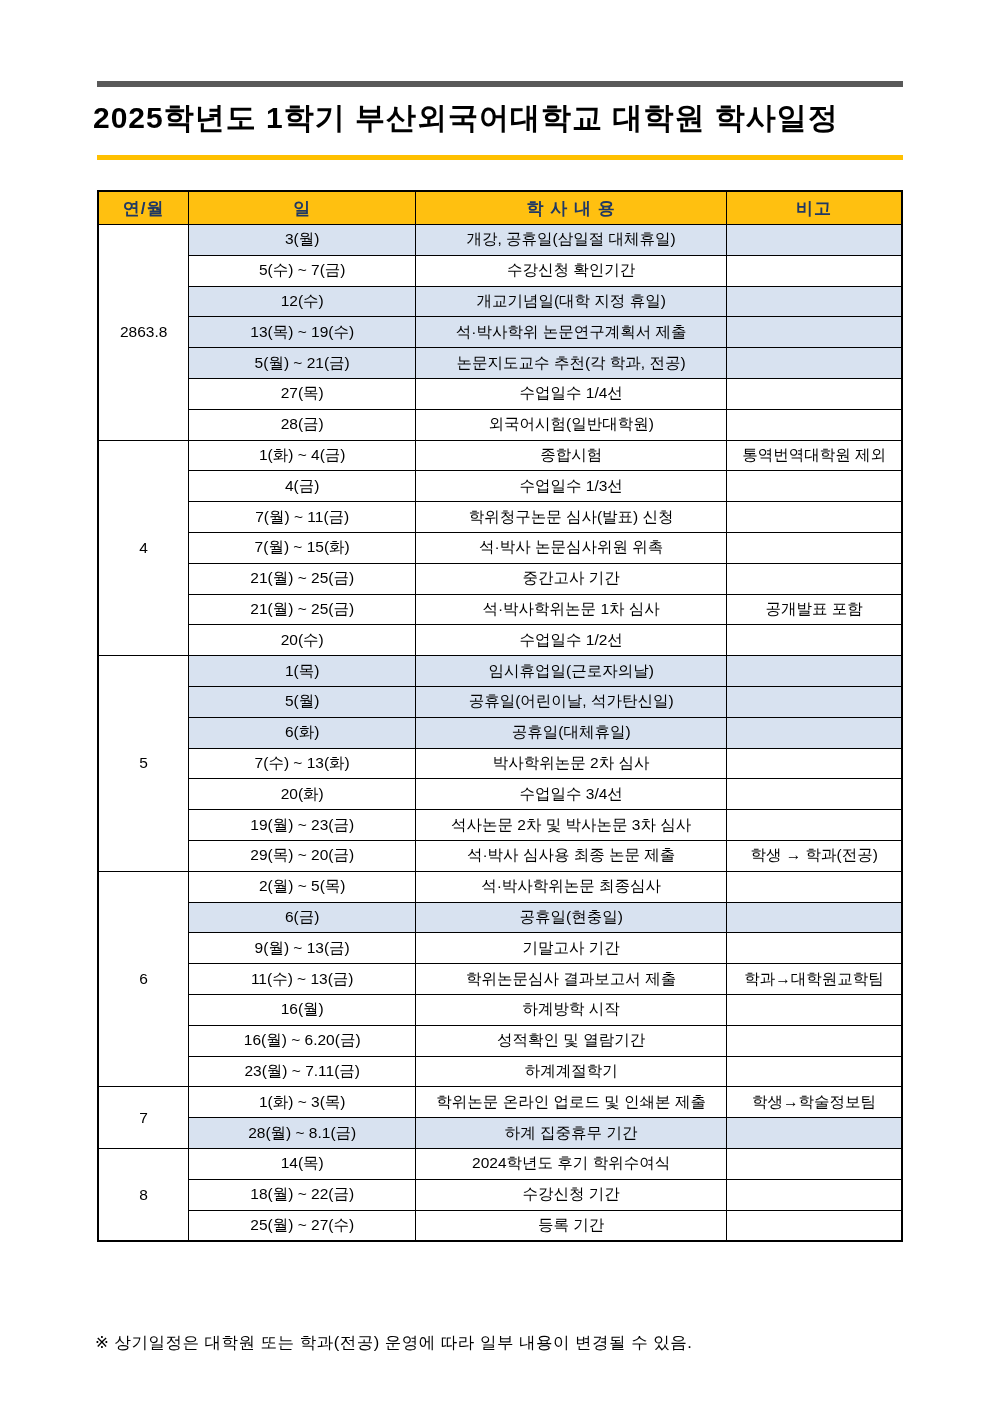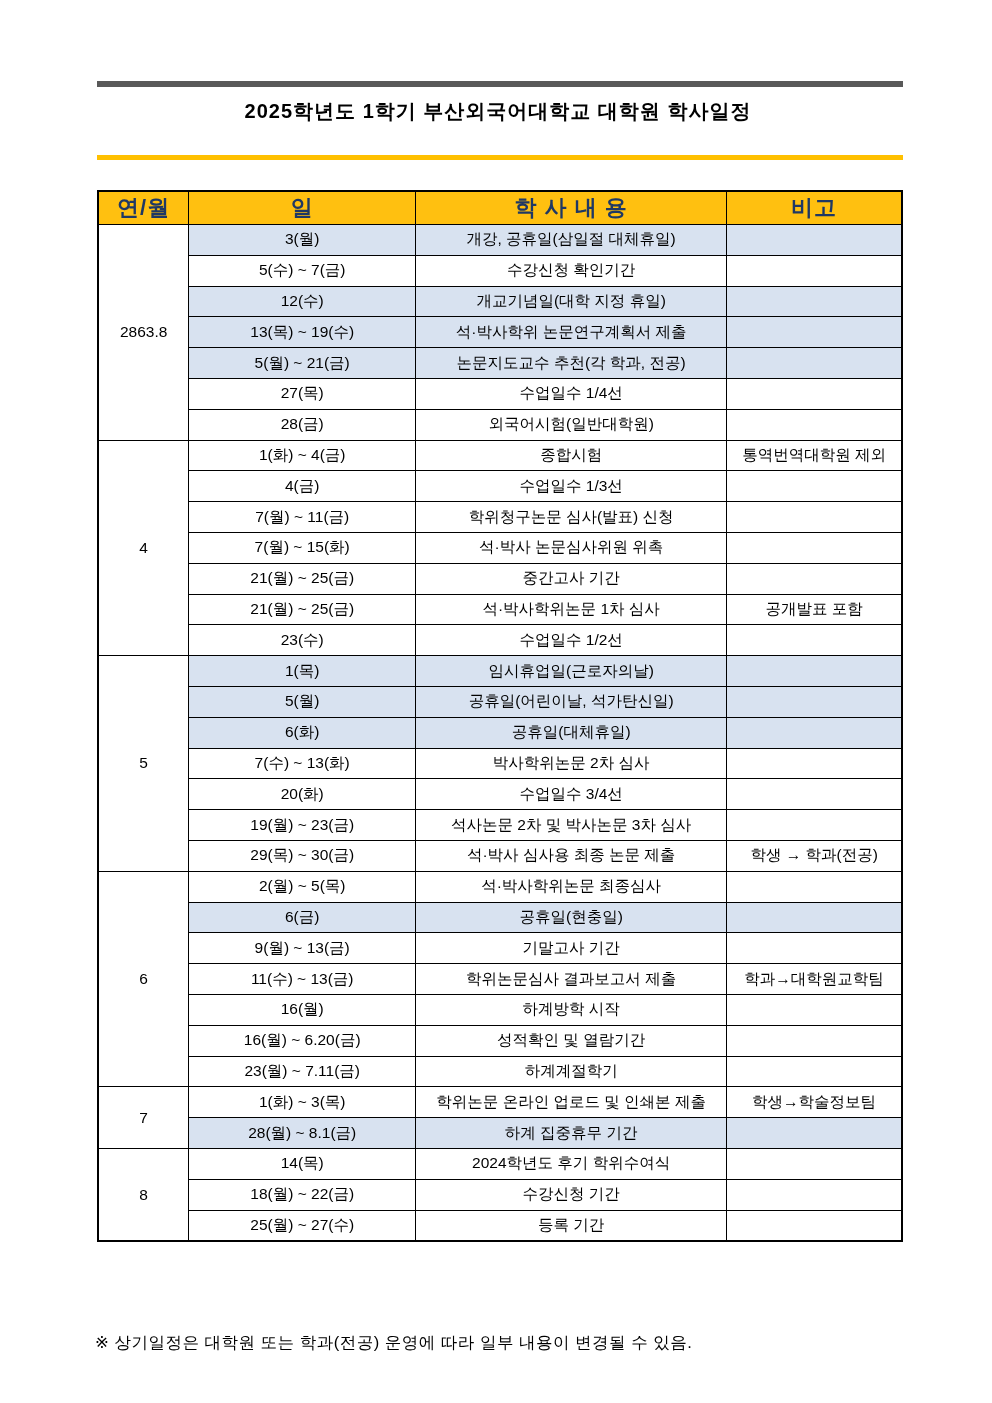--- a/index.html
+++ b/index.html
@@ -17,22 +17,21 @@
   .top-bar {
     position: absolute;
     left: 97px; top: 81px;
     width: 806px; height: 6px;
     background: var(--top-bar, #595959);
   }
   .page-title {
     position: absolute;
     left: 93px; top: 98px;
     width: 810px;
-    text-align: center;
-    font-size: 20px;
+    font-size: 30px;
     font-weight: bold;
     letter-spacing: 1px;
     color: #000;
     white-space: nowrap;
   }
   .accent-bar {
     position: absolute;
     left: 97px; top: 155px;
     width: 806px; height: 5px;
     background: var(--accent, #FFC000);
@@ -49,21 +48,21 @@
     border: 1px solid #000;
     padding: 0 4px;
     text-align: center;
     overflow: hidden;
     white-space: nowrap;
   }
   table.calendar th {
     background: var(--header-bg, #FFC000);
     color: var(--header-text, #1F3864);
     font-weight: bold;
-    font-size: 22px;
+    font-size: 17px;
     height: 32px;
     letter-spacing: 1px;
   }
   table.calendar td {
     font-size: 15.5px;
     height: 29.8px;
   }
   td.month {
     background: #ffffff !important;
     font-size: 16px;
@@ -170,21 +169,21 @@
         <td class="day">21(월) ~ 25(금)</td>
         <td class="content">중간고사 기간</td>
         <td class="note"></td>
       </tr>
       <tr>
         <td class="day">21(월) ~ 25(금)</td>
         <td class="content">석·박사학위논문 1차 심사</td>
         <td class="note">공개발표 포함</td>
       </tr>
       <tr>
-        <td class="day">23(수)</td>
+        <td class="day">20(수)</td>
         <td class="content">수업일수 1/2선</td>
         <td class="note"></td>
       </tr>
       <tr class="hl">
         <td class="month" rowspan="7">5</td>
         <td class="day">1(목)</td>
         <td class="content">임시휴업일(근로자의날)</td>
         <td class="note"></td>
       </tr>
       <tr class="hl">
@@ -206,21 +205,21 @@
         <td class="day">20(화)</td>
         <td class="content">수업일수 3/4선</td>
         <td class="note"></td>
       </tr>
       <tr>
         <td class="day">19(월) ~ 23(금)</td>
         <td class="content">석사논문 2차 및 박사논문 3차 심사</td>
         <td class="note"></td>
       </tr>
       <tr>
-        <td class="day">29(목) ~ 30(금)</td>
+        <td class="day">29(목) ~ 20(금)</td>
         <td class="content">석·박사 심사용 최종 논문 제출</td>
         <td class="note">학생 → 학과(전공)</td>
       </tr>
       <tr>
         <td class="month" rowspan="7">6</td>
         <td class="day">2(월) ~ 5(목)</td>
         <td class="content">석·박사학위논문 최종심사</td>
         <td class="note"></td>
       </tr>
       <tr class="hl">

